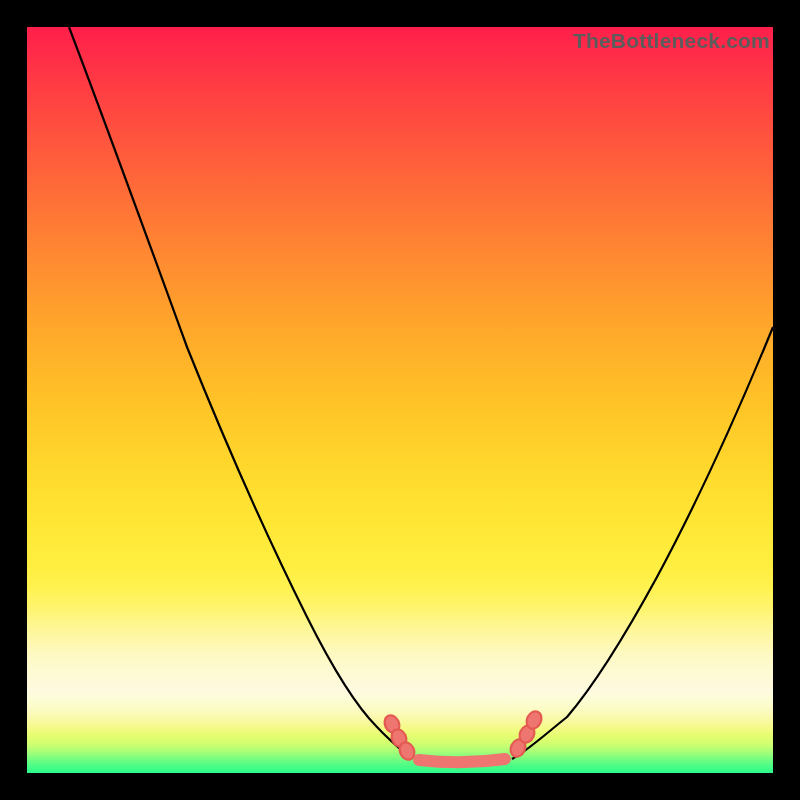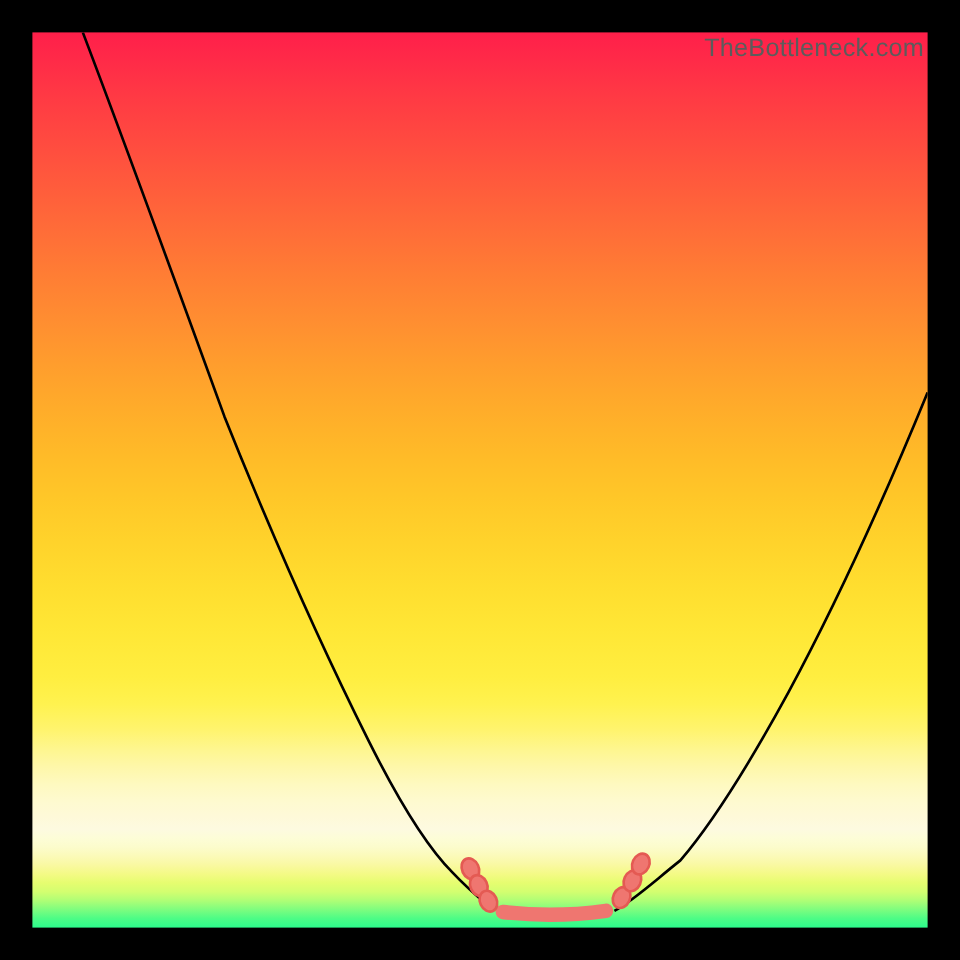--- a/index.html
+++ b/index.html
@@ -64,21 +64,21 @@
       #ff2a48 97%,
       #ff1f4a 100%
     );
   }
   .watermark {
     position: absolute;
     right: 3px;
     top: 2px;
     color: #5c5c5c;
     font-size: 21px;
-    font-weight: 400;
+    font-weight: 700;
     letter-spacing: 0.2px;
     user-select: none;
   }
   svg.curves {
     position: absolute;
     left: 0;
     top: 0;
     width: 746px;
     height: 746px;
   }

